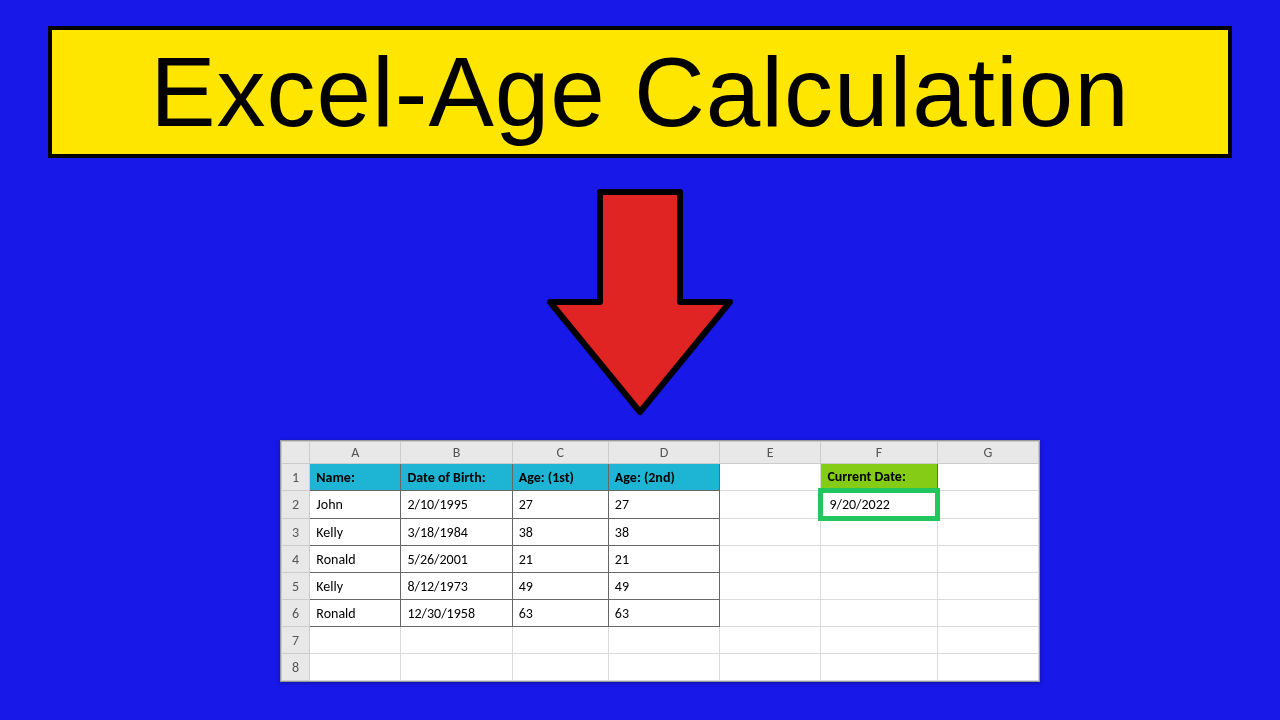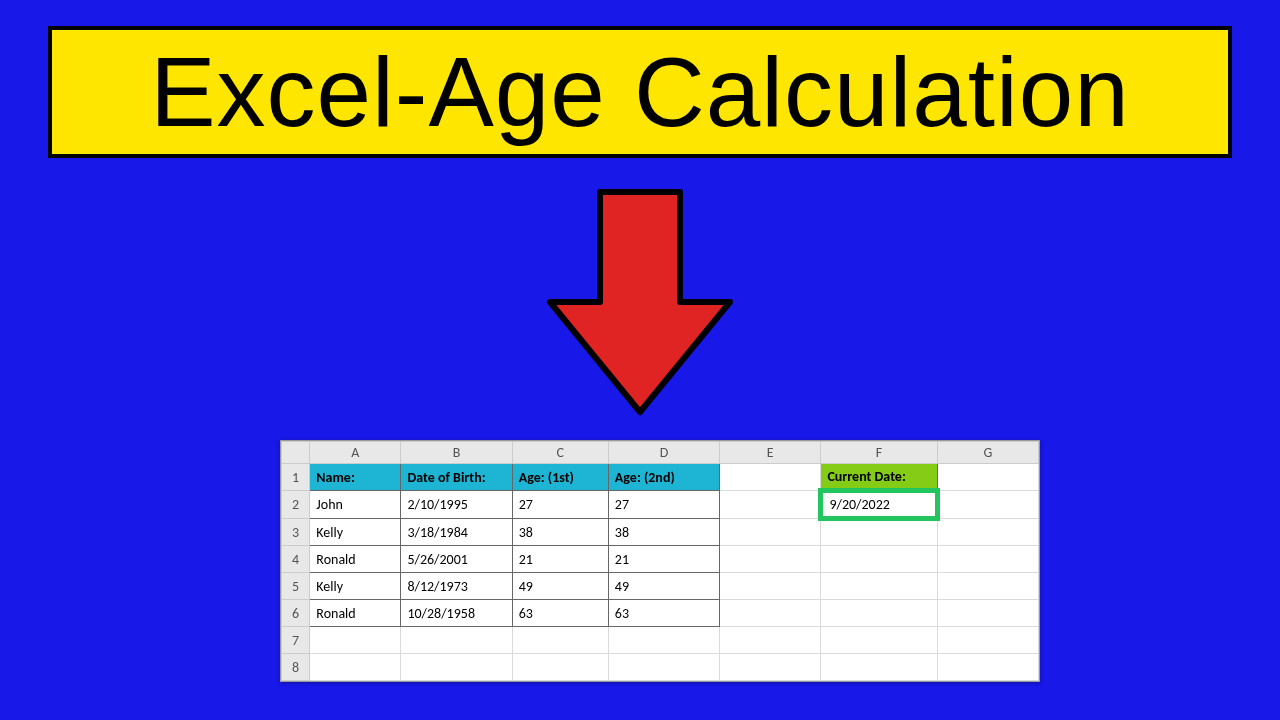--- a/index.html
+++ b/index.html
@@ -184,21 +184,21 @@
       <td class="cell col-c ta-r">49</td>
       <td class="cell col-d ta-r">49</td>
       <td class="cell"></td>
       <td class="cell"></td>
       <td class="cell"></td>
     </tr>
 
     <tr class="data-region">
       <th class="row-head">6</th>
       <td class="cell col-a ta-l">Ronald</td>
-      <td class="cell col-b ta-r">10/28/1958</td>
+      <td class="cell col-b ta-r">12/30/1958</td>
       <td class="cell col-c ta-r">63</td>
       <td class="cell col-d ta-r">63</td>
       <td class="cell"></td>
       <td class="cell"></td>
       <td class="cell"></td>
     </tr>
 
     <tr>
       <th class="row-head">7</th>
       <td class="cell"></td>

